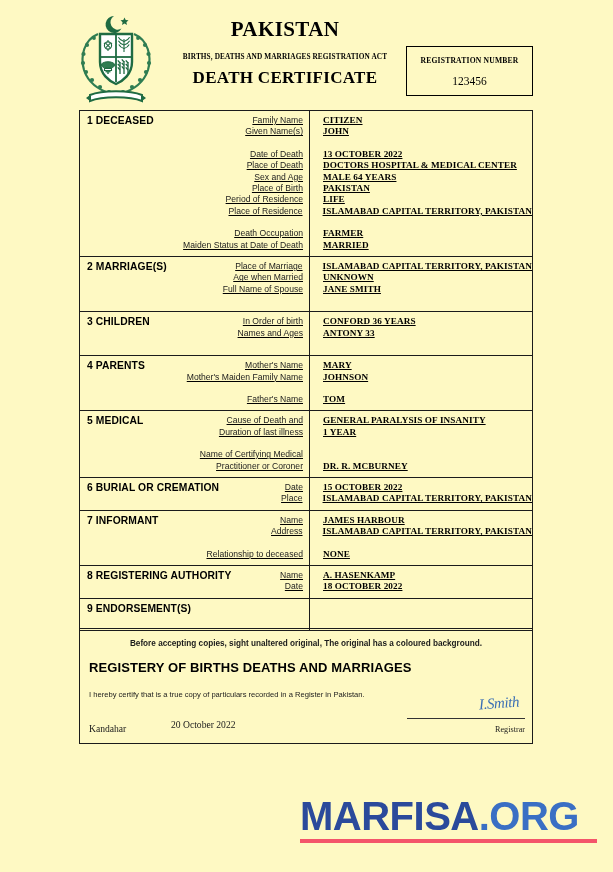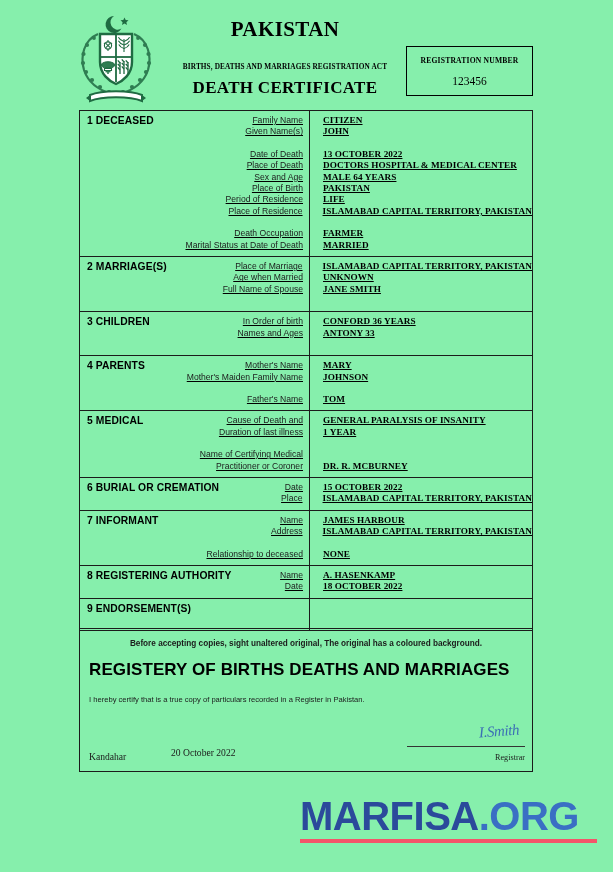--- a/index.html
+++ b/index.html
@@ -6,21 +6,21 @@
   html, body {
     margin: 0; padding: 0;
     width: 613px; height: 872px;
     background: #ffffff;
     font-family: "Liberation Sans", sans-serif;
     -webkit-font-smoothing: antialiased;
   }
   #page {
     position: relative;
     width: 613px; height: 872px;
-    background: #86efac;
+    background: #fef9c3;
     overflow: hidden;
   }
 
   
   .header {
     position: absolute;
     left: 0; top: 8px;
     width: 613px; height: 96px;
   }
   .crest {
@@ -41,21 +41,21 @@
     letter-spacing: 0.4px;
     color: #000;
     line-height: 1.05;
   }
   .t-act {
     font-family: "Liberation Serif", serif;
     font-weight: bold;
     font-size: 7.3px;
     letter-spacing: 0.1px;
     color: #000;
-    margin-top: 22px;
+    margin-top: 12px;
     white-space: nowrap;
   }
   .t-doc {
     font-family: "Liberation Serif", serif;
     font-weight: bold;
     font-size: 17px;
     letter-spacing: 0.3px;
     color: #000;
     margin-top: 7px;
   }
@@ -138,33 +138,33 @@
     line-height: 11.4px;
     letter-spacing: 0.1px;
     white-space: nowrap;
   }
   .sect-empty { height: 22px; }
 
   
   .cert-block {
     position: absolute;
     left: 79px; top: 628px;
-    width: 454px; height: 144px;
+    width: 454px; height: 116px;
     border: 1.3px solid #1b1b1b;
   }
   .cert-warn {
     margin-top: 10px;
     text-align: center;
     font-size: 8.2px;
     font-weight: bold;
     color: #1b1b1b;
   }
   .cert-registry {
     margin: 12px 0 0 9px;
-    font-size: 17px;
+    font-size: 13px;
     font-weight: bold;
     letter-spacing: 0.1px;
     color: #000;
   }
   .cert-certify {
     margin: 15px 0 0 9px;
     width: 300px;
     font-size: 7.6px;
     line-height: 10.5px;
     color: #1b1b1b;
@@ -366,21 +366,21 @@
           </div>
           <div class="row gap">
             <div class="lab"></div>
             <div class="val"></div>
           </div>
           <div class="row">
             <div class="lab">Death Occupation</div>
             <div class="val">FARMER</div>
           </div>
           <div class="row">
-            <div class="lab">Marital Status at Date of Death</div>
+            <div class="lab">Maiden Status at Date of Death</div>
             <div class="val">MARRIED</div>
           </div>
         </div>
       </div>
       <div class="sect">
         <div class="sect-head">2 MARRIAGE(S)</div>
         <div class="rows">
           <div class="row">
             <div class="lab">Place of Marriage</div>
             <div class="val">ISLAMABAD CAPITAL TERRITORY, PAKISTAN</div>

